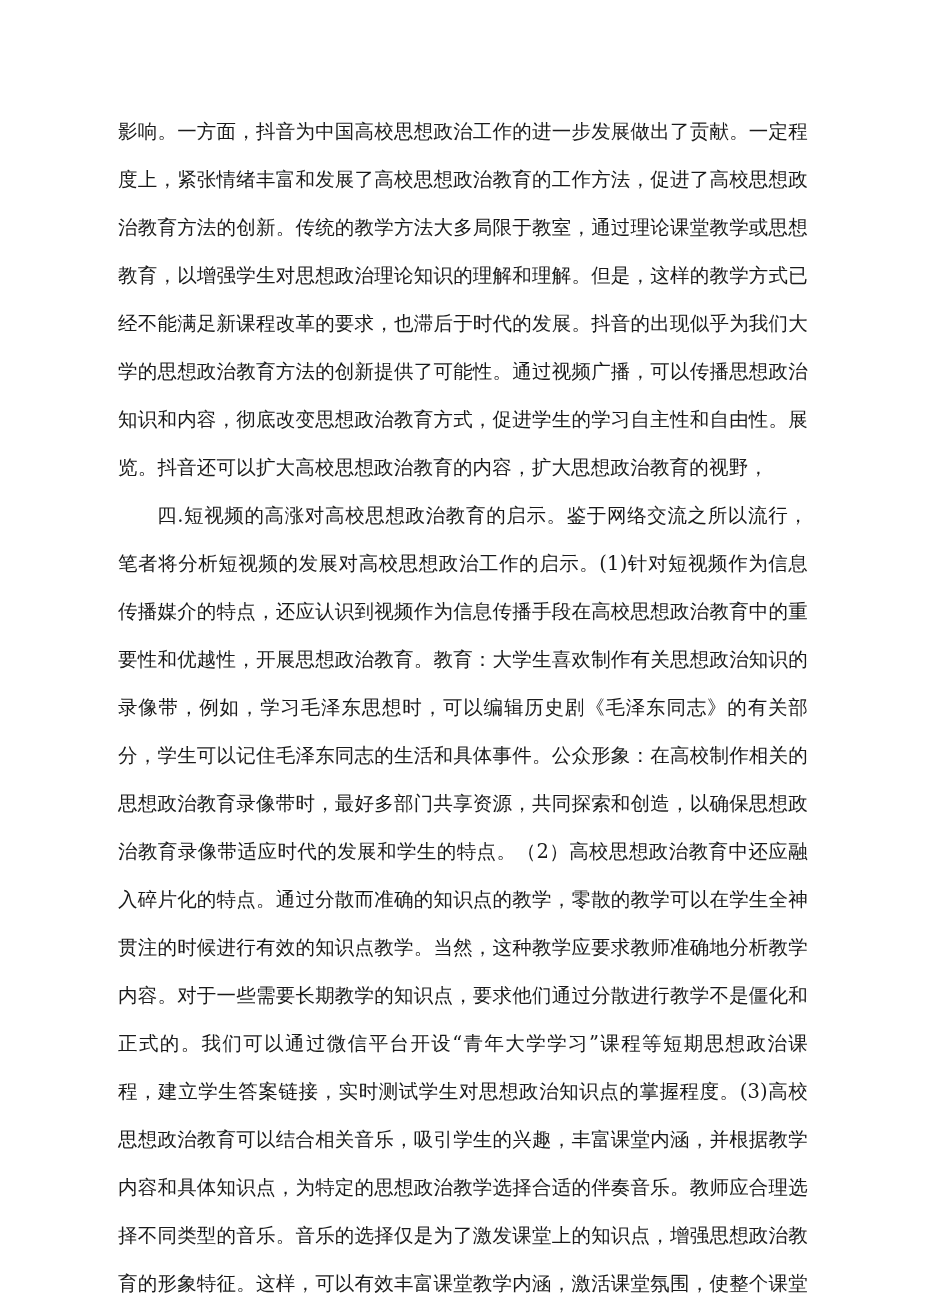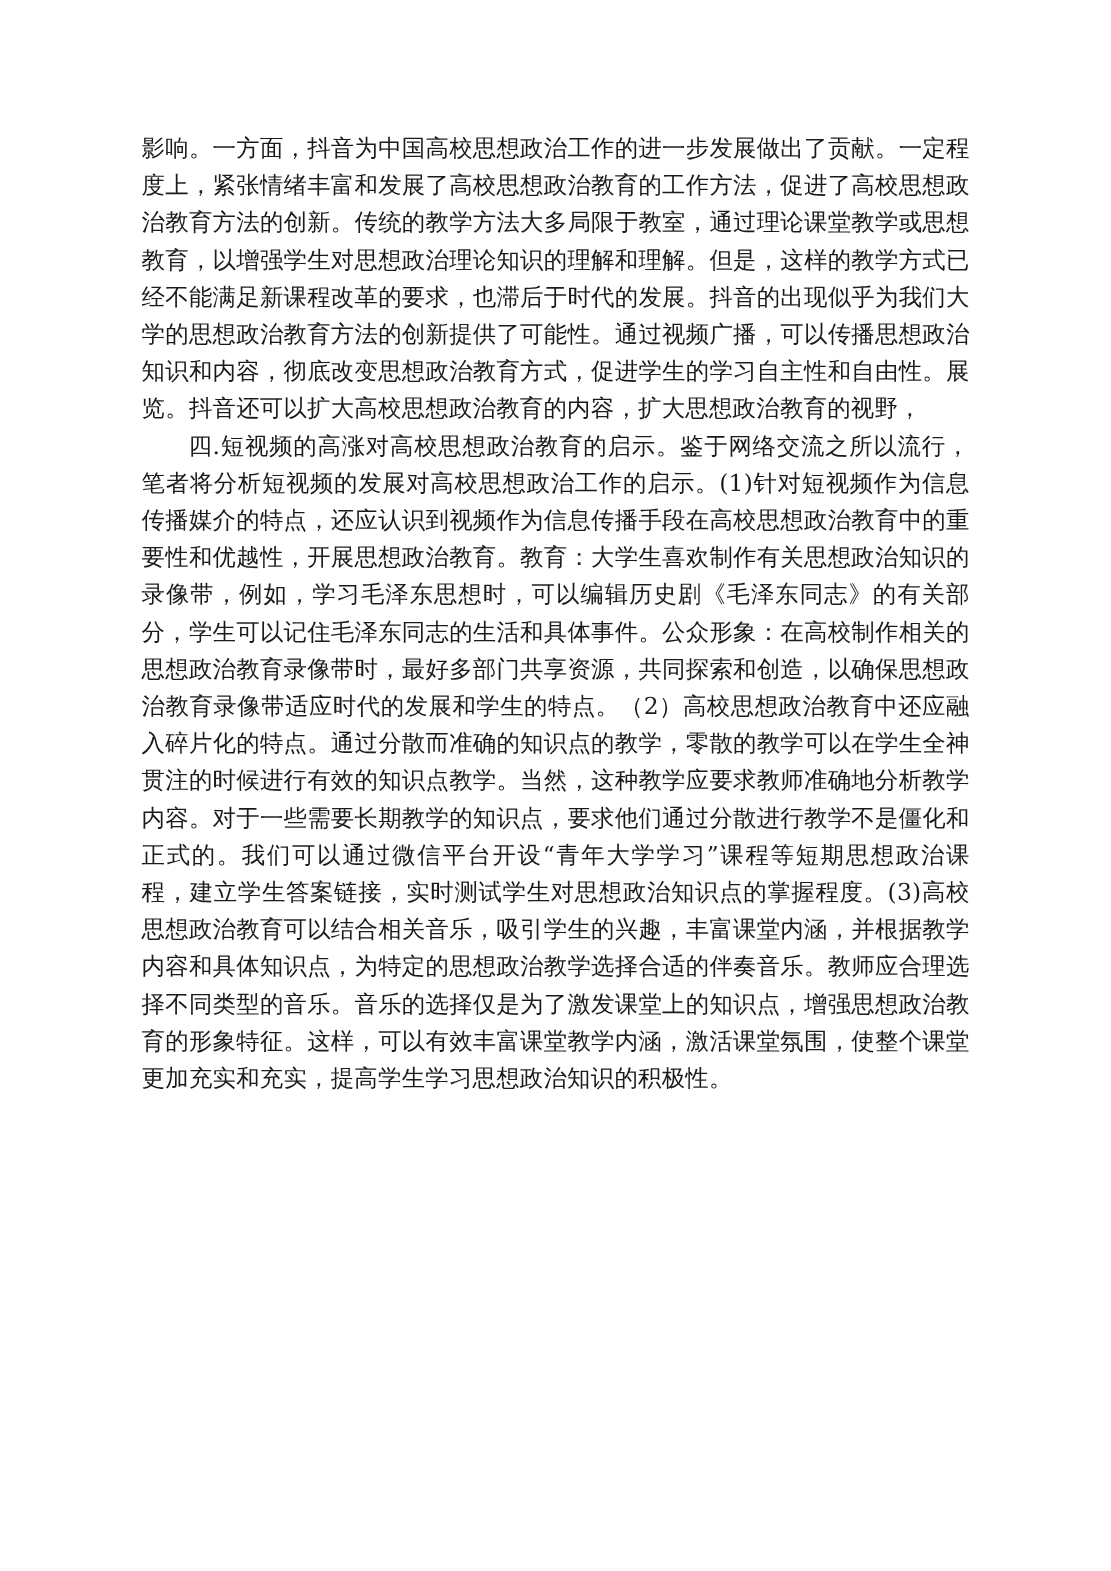--- a/index.html
+++ b/index.html
@@ -21,21 +21,21 @@
     background: #ffffff;
     box-sizing: border-box;
     padding: 108px 118px 0 118px;
   }
   .doc-body {
     width: 690px;
   }
   p.para {
     margin: 0 0 0 0;
     font-size: 19.5px;
-    line-height: 31px;
+    line-height: 48px;
     text-align: justify;
     text-justify: inter-ideograph;
     letter-spacing: 0.2px;
     word-break: break-all;
   }
   p.para + p.para {
     margin-top: 0px;
   }
   p.indent {
     text-indent: 39px;

